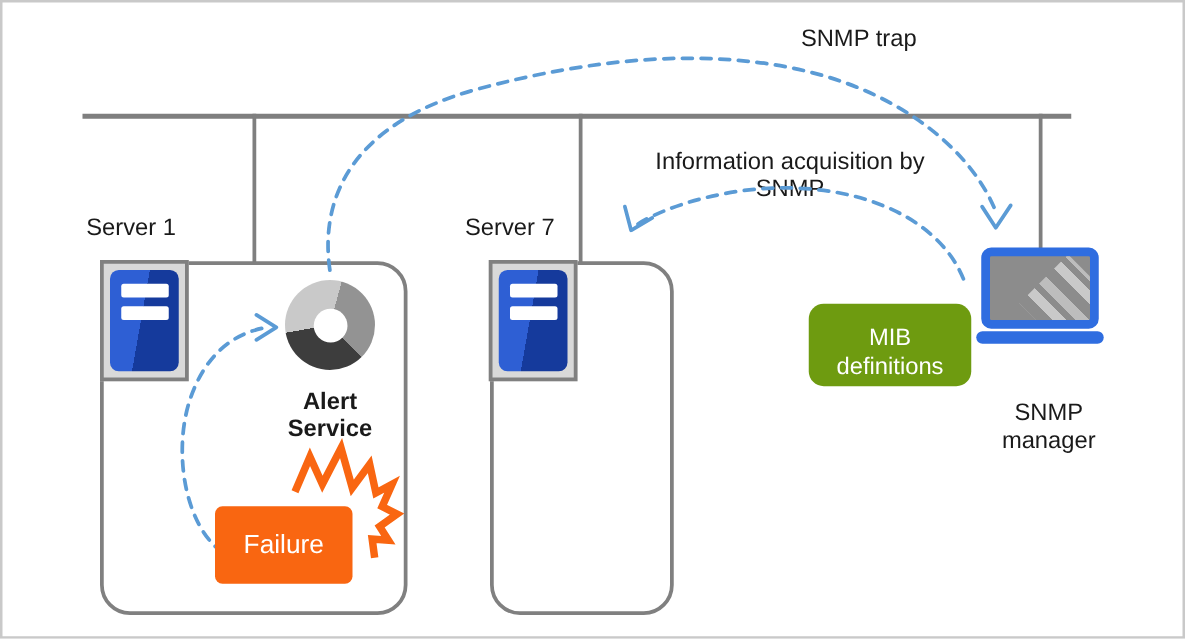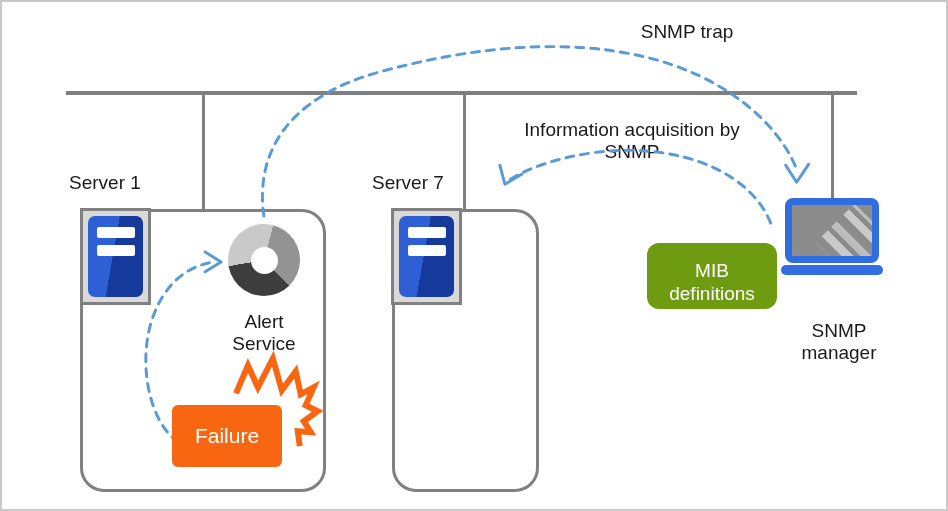--- a/index.html
+++ b/index.html
@@ -58,21 +58,21 @@
   <div class="vline" style="left:461px;top:89px;height:120px;"></div>
   <div class="vline" style="left:829px;top:89px;height:109px;"></div>
 
   <div class="server-box" style="left:78px;top:207px;width:246px;height:283px;"></div>
   <div class="server-box" style="left:390px;top:207px;width:147px;height:283px;"></div>
 
   <div class="lbl" style="left:67px;top:170px;">Server 1</div>
   <div class="lbl" style="left:370px;top:170px;">Server 7</div>
   <div class="lbl center" style="left:605px;top:19px;width:160px;">SNMP trap</div>
   <div class="lbl center" style="left:515px;top:117px;width:230px;">Information acquisition by SNMP</div>
-  <div class="lbl center" style="left:212px;top:309px;width:100px;z-index:3;">Alert Service</div>
+  <div class="lbl center" style="left:212px;top:309px;width:100px;z-index:3;font-weight:bold;">Alert Service</div>
   <div class="lbl center" style="left:781px;top:282px;width:112px;margin-top:36px;">SNMP manager</div>
 
   <div class="server-icon" style="left:78px;top:206px;">
     <div class="tower">
       <span class="bar b1"></span>
       <span class="bar b2"></span>
     </div>
   </div>
   <div class="server-icon" style="left:389px;top:206px;">
     <div class="tower">

